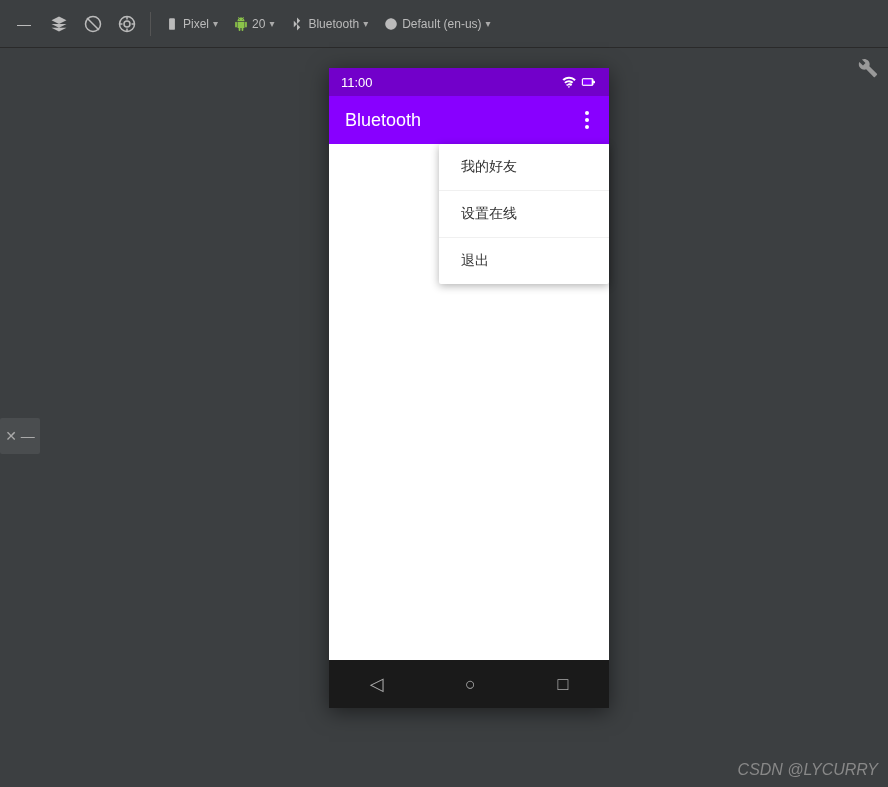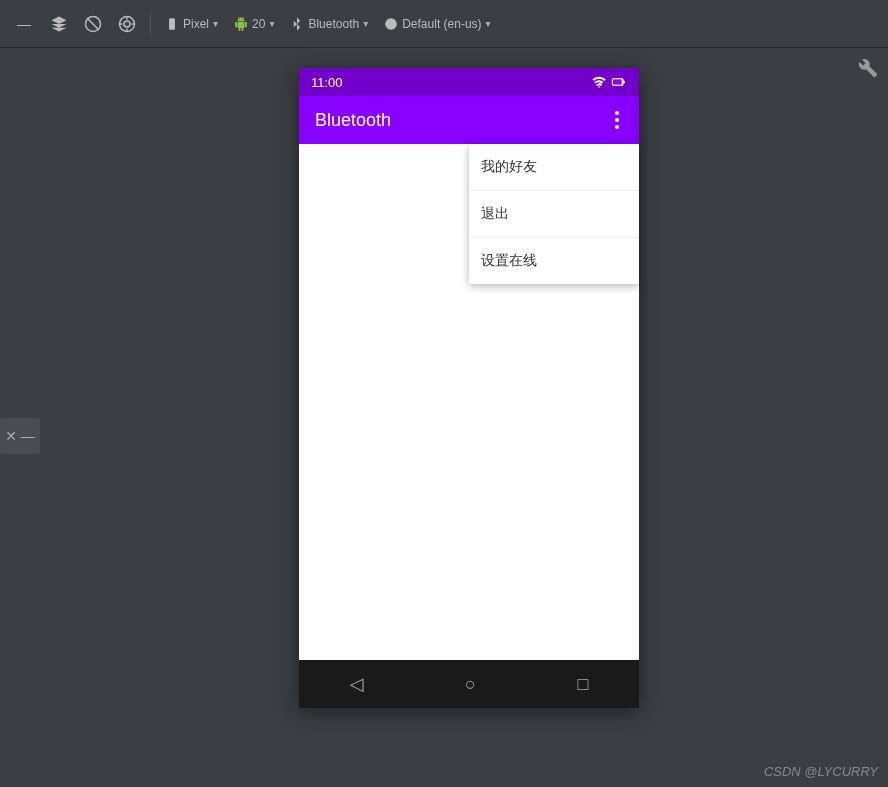--- a/index.html
+++ b/index.html
@@ -105,21 +105,21 @@
     .wrench-icon {
       position: absolute;
       top: 10px;
       right: 10px;
       color: #999;
       font-size: 18px;
     }
 
     
     .phone-frame {
-      width: 340px;
+      width: 280px;
       height: 640px;
       background: #ffffff;
       border-radius: 0;
       position: relative;
       box-shadow: 0 4px 20px rgba(0,0,0,0.5);
       display: flex;
       flex-direction: column;
       overflow: visible;
     }
 
@@ -192,21 +192,21 @@
       top: 0;
       right: 0;
       width: 170px;
       background: white;
       box-shadow: 0 2px 8px rgba(0,0,0,0.3);
       z-index: 10;
       border-radius: 2px;
     }
 
     .dropdown-item {
-      padding: 14px 12px;
+      padding: 14px 22px;
       font-size: 14px;
       color: #333;
       cursor: pointer;
       border-bottom: 1px solid #f0f0f0;
     }
 
     .dropdown-item:last-child {
       border-bottom: none;
     }
 
@@ -226,21 +226,21 @@
       cursor: pointer;
       padding: 8px 20px;
     }
 
     
     .watermark {
       position: absolute;
       bottom: 8px;
       right: 10px;
       color: #888;
-      font-size: 13px;
+      font-size: 16px;
       font-style: italic;
       margin-left: 36px;
     }
   </style>
 </head>
 <body>
 
 <div class="toolbar">
   <button class="toolbar-btn">
     <span class="toolbar-icon">—</span>
@@ -350,24 +350,24 @@
         </div>
       </div>
 
       <div class="app-content">
 
         <div class="dropdown-menu">
           <div class="dropdown-item">
             <span>我的好友</span>
           </div>
           <div class="dropdown-item">
-            <span>退出</span>
+            <span>设置在线</span>
           </div>
           <div class="dropdown-item">
-            <span>设置在线</span>
+            <span>退出</span>
           </div>
         </div>
       </div>
 
       <div class="nav-bar">
         <span class="nav-btn">◁</span>
         <span class="nav-btn">○</span>
         <span class="nav-btn">□</span>
       </div>
 

